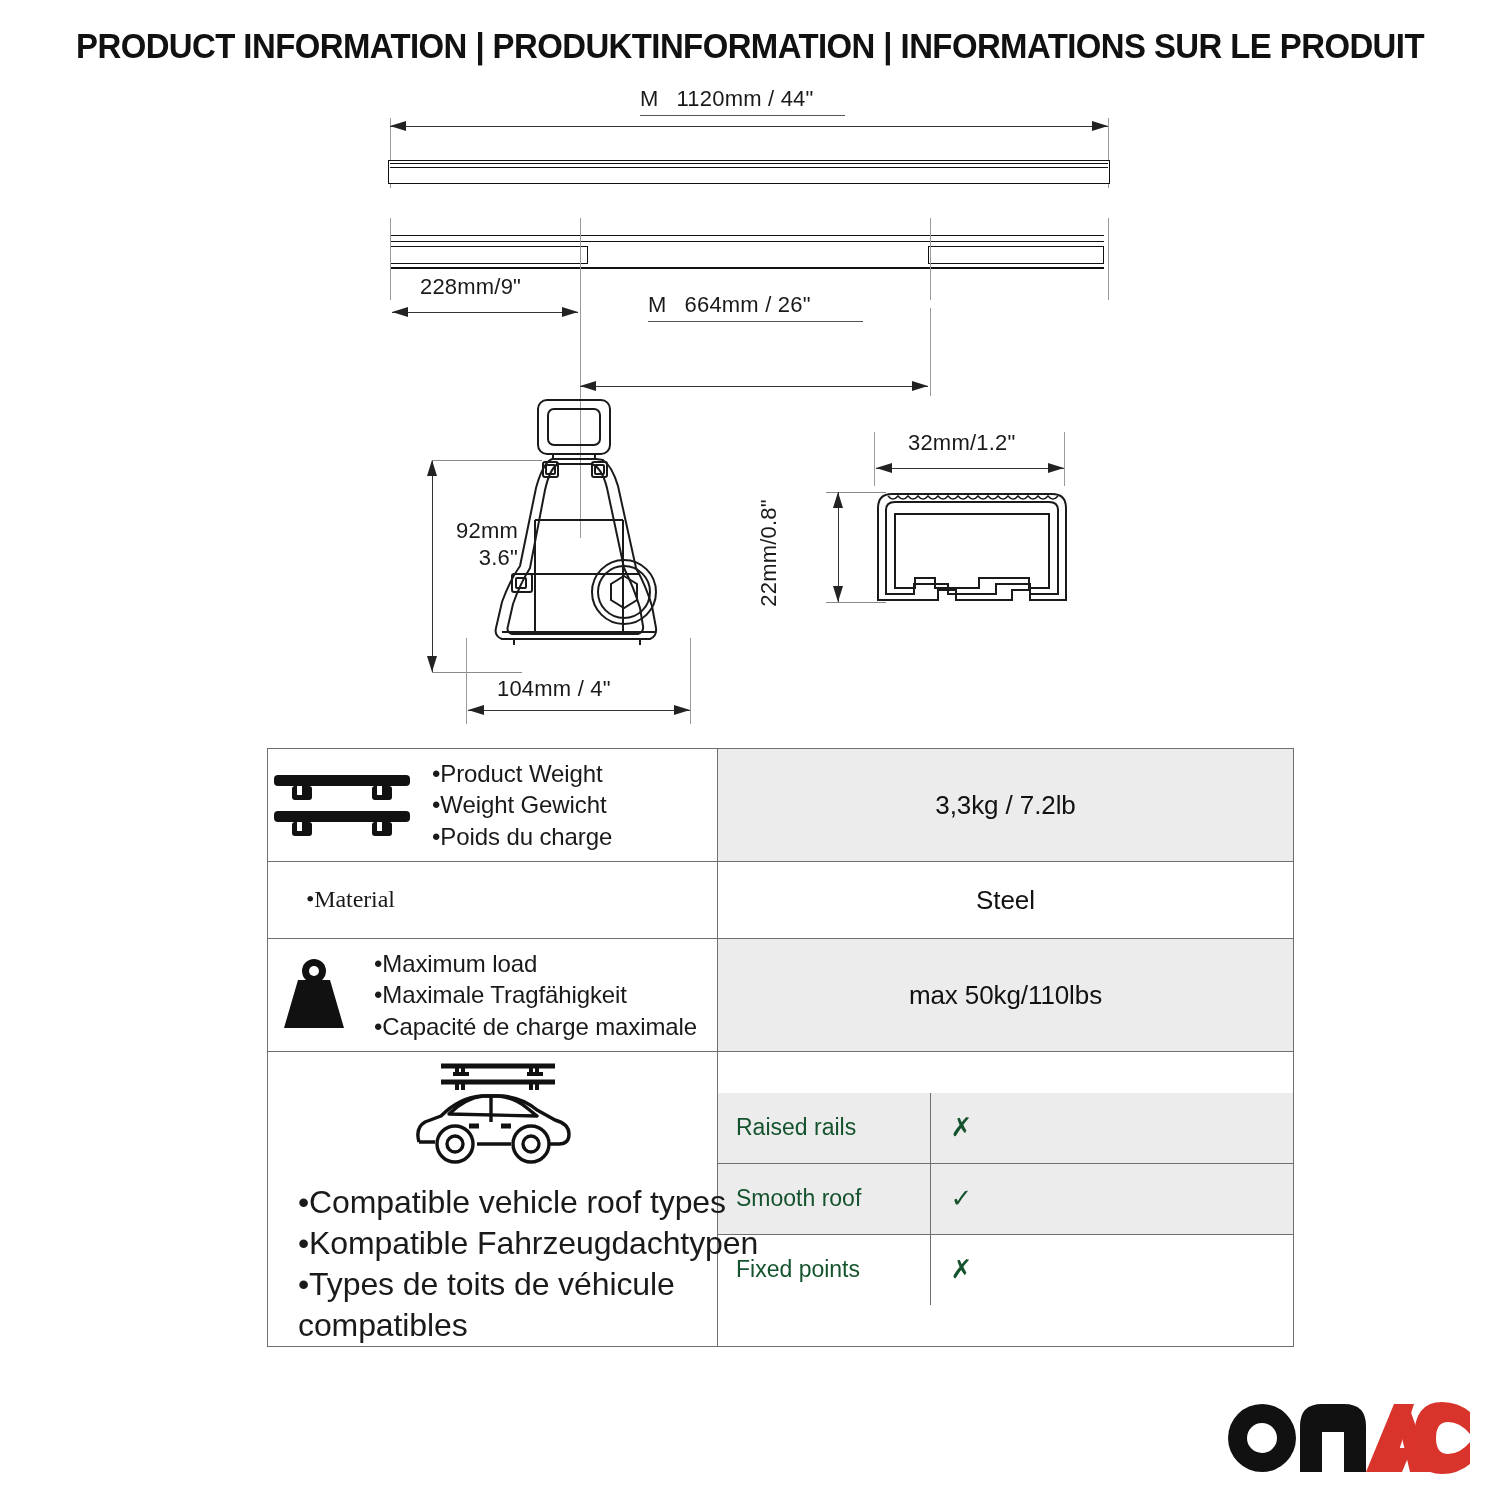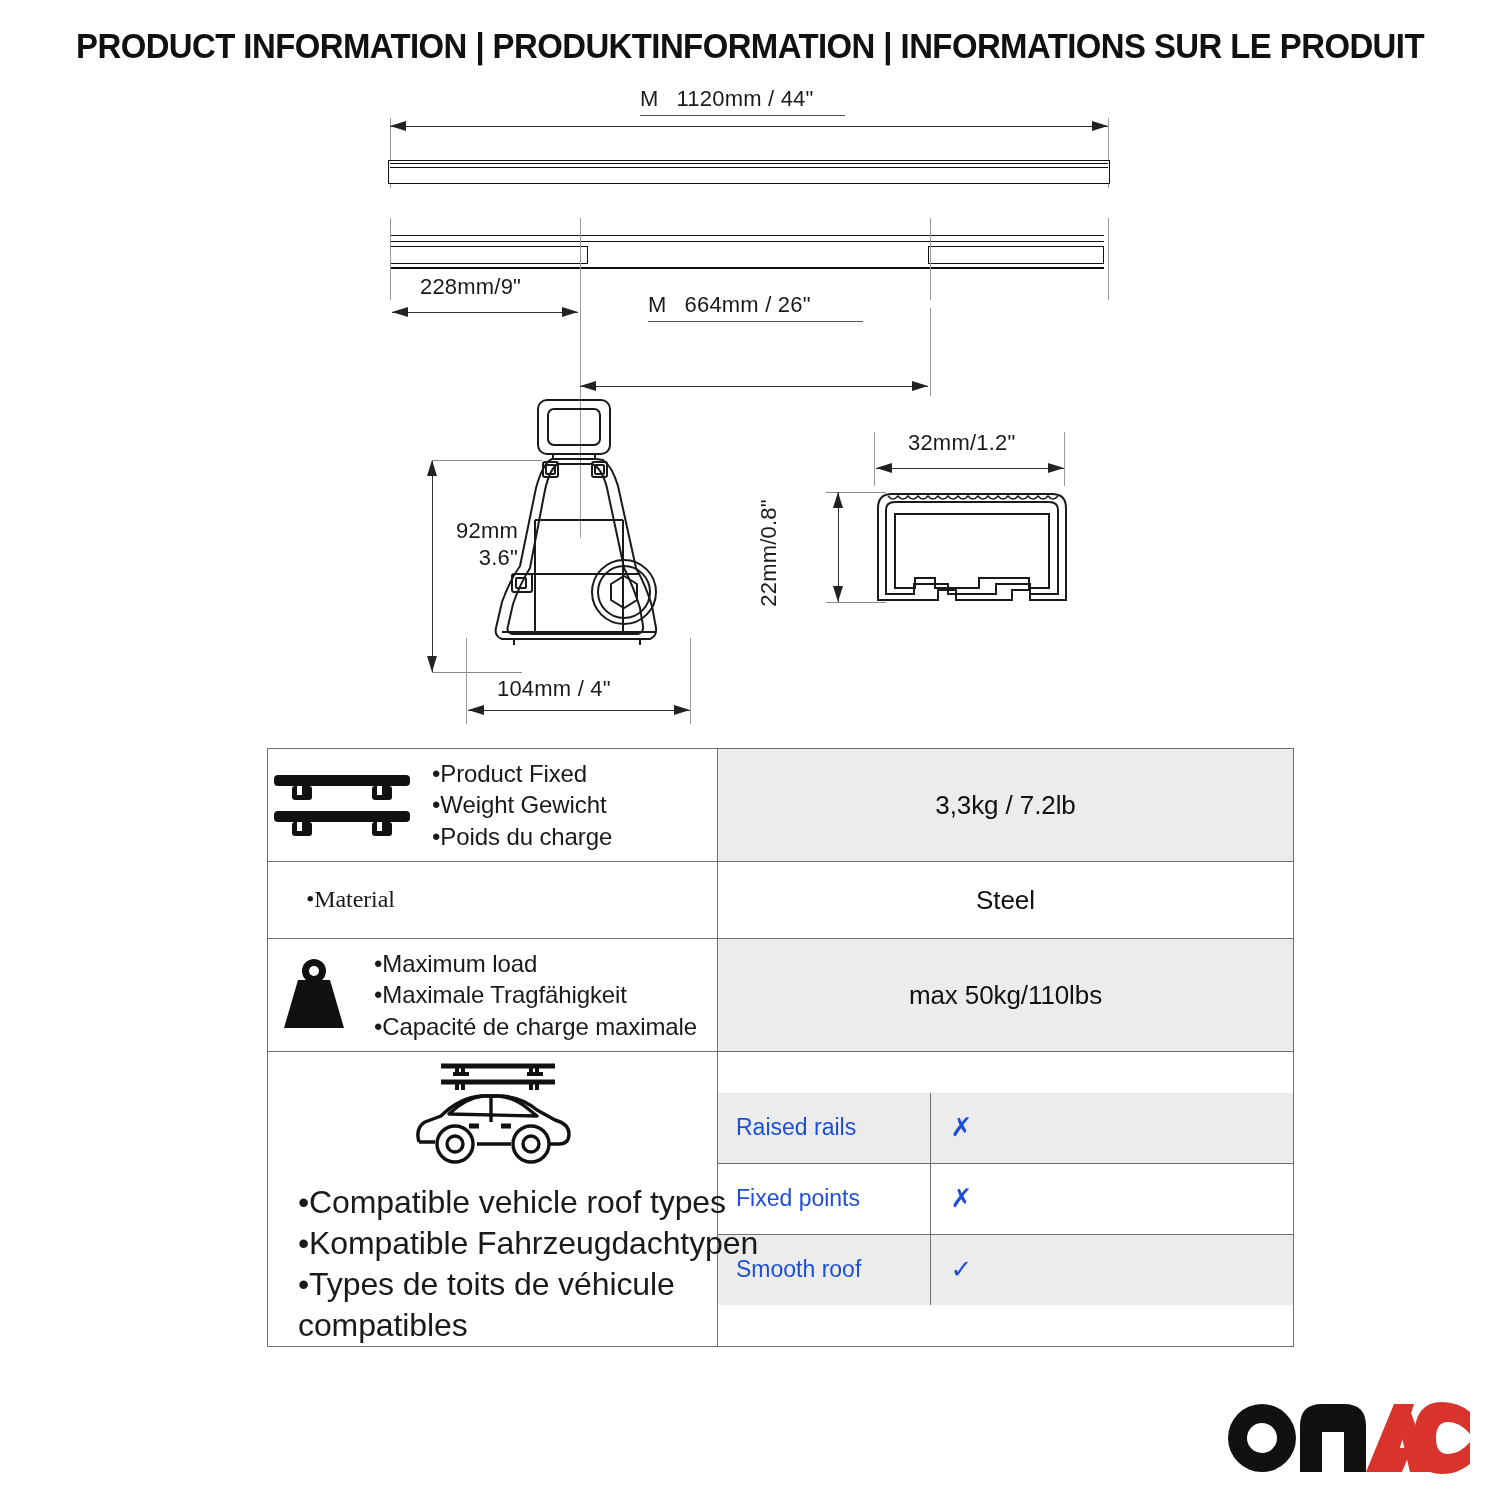--- a/index.html
+++ b/index.html
@@ -231,21 +231,21 @@
   .sub-table {
     width: 100%;
     border-collapse: collapse;
     table-layout: fixed;
   }
   .sub-table td {
     border: 1.4px solid #6f6f6f;
     font-size: 23px;
     height: 70px;
     padding: 0 0 0 18px;
-    color: #1d4ed8;
+    color: #14532d;
   }
   .sub-table td.mark {
     font-size: 26px;
     padding-left: 20px;
   }
   .sub-table tr td:first-child {
     border-left: none;
   }
   .sub-table tr td:last-child {
     border-right: none;
@@ -431,21 +431,21 @@
                 <rect x="109" y="19" width="5" height="9" fill="#fff"></rect>
                 <rect x="6" y="44" width="136" height="11" rx="4"></rect>
                 <rect x="24" y="55" width="20" height="14" rx="3"></rect>
                 <rect x="104" y="55" width="20" height="14" rx="3"></rect>
                 <rect x="29" y="55" width="5" height="9" fill="#fff"></rect>
                 <rect x="109" y="55" width="5" height="9" fill="#fff"></rect>
               </g>
             </svg>
           </div>
           <div class="label-list">
-            <div>•Product Fixed</div>
+            <div>•Product Weight</div>
             <div>•Weight Gewicht</div>
             <div>•Poids du charge</div>
           </div>
         </div>
       </td>
       <td class="value-cell shaded">3,3kg / 7.2lb</td>
     </tr>
 
     <tr>
       <td class="cell-icon-label" style="height:76px;font-family:Liberation Serif, serif;">
@@ -521,26 +521,26 @@
           <colgroup>
             <col style="width:212px">
             <col>
           </colgroup>
           <tbody>
             <tr>
               <td class="shaded">Raised rails</td>
               <td class="shaded mark">✗</td>
             </tr>
             <tr>
+              <td class="shaded">Smooth roof</td>
+              <td class="shaded mark">✓</td>
+            </tr>
+            <tr>
               <td>Fixed points</td>
               <td class="mark">✗</td>
-            </tr>
-            <tr>
-              <td class="shaded">Smooth roof</td>
-              <td class="shaded mark">✓</td>
             </tr>
           </tbody>
         </table>
       </td>
     </tr>
 
   </tbody>
 </table>
 
 <div class="logo">

